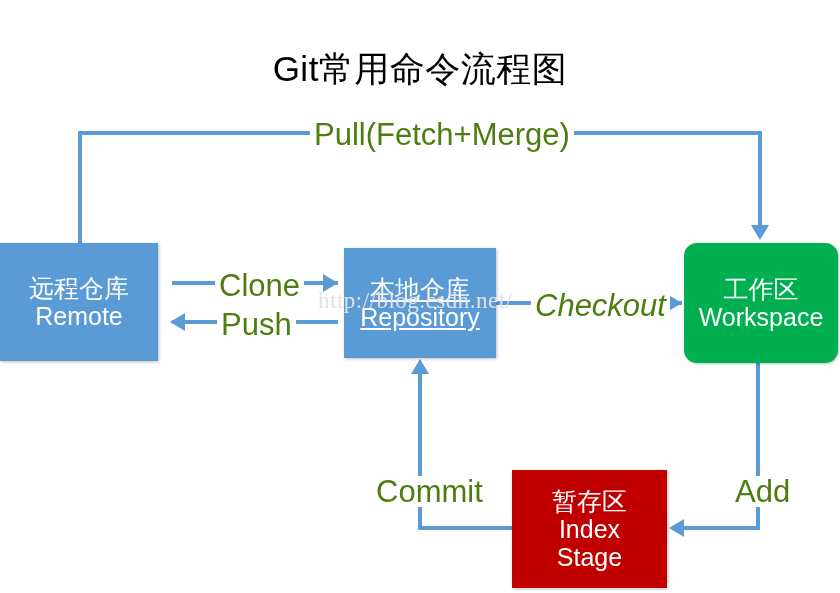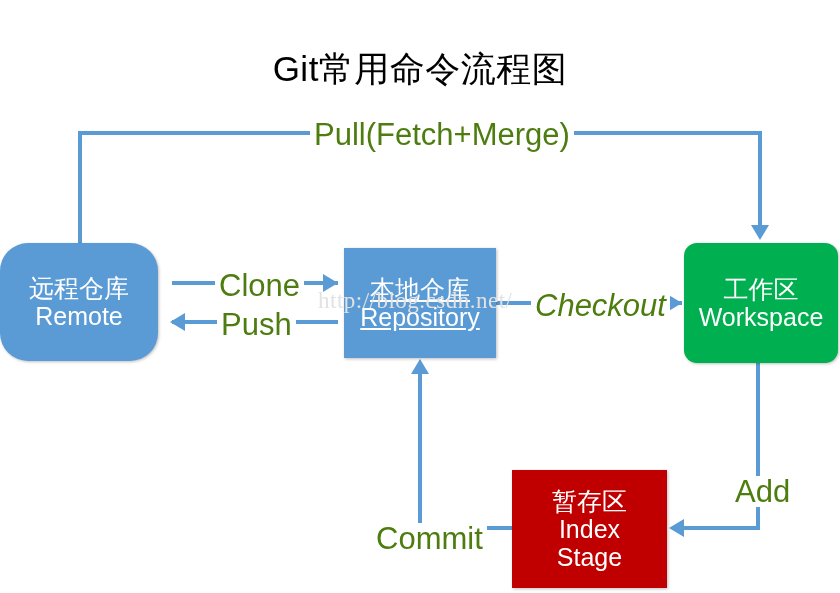--- a/index.html
+++ b/index.html
@@ -41,21 +41,21 @@
     line-height: 1.13;
     text-align: center;
     box-shadow: 1px 1px 3px rgba(0,0,0,0.25);
     z-index: 5;
   }
   .node .cn { display: block; }
   .node .en { display: block; }
   .node .en2 { display: block; }
 
   #node-remote {
-    left: 0px; top: 243px; width: 158px; height: 118px; border-radius: 28px;
+    left: 0px; top: 243px; width: 158px; height: 118px;
   }
   #node-repository {
     left: 344px; top: 248px; width: 152px; height: 110px; text-decoration: underline;
   }
   #node-workspace {
     left: 684px; top: 243px; width: 154px; height: 120px;
   }
   #node-index {
     left: 512px; top: 470px; width: 155px; height: 118px;
   }
@@ -145,21 +145,21 @@
   <div class="edge-label" style="left:531px; top:290px;font-style:italic;">Checkout</div>
 
   <div class="ln v" style="left:756px; top:363px; height:167px;"></div>
   <div class="ln h" style="left:684px; top:526px; width:74px;"></div>
   <div class="arw left" style="left:669px; top:519px;"></div>
   <div class="edge-label" style="left:731px; top:476px;">Add</div>
 
   <div class="ln h" style="left:418px; top:526px; width:96px;"></div>
   <div class="ln v" style="left:418px; top:373px; height:155px;"></div>
   <div class="arw up" style="left:411px; top:359px;"></div>
-  <div class="edge-label" style="left:372px; top:476px;margin-top:47px;">Commit</div>
+  <div class="edge-label" style="left:372px; top:476px;">Commit</div>
 
   <div class="node" id="node-remote" style="background:#5B9BD5;">
     <span class="cn">远程仓库</span>
     <span class="en">Remote</span>
   </div>
 
   <div class="node" id="node-repository" style="background:#5B9BD5;">
     <span class="cn">本地仓库</span>
     <span class="en">Repository</span>
   </div>

